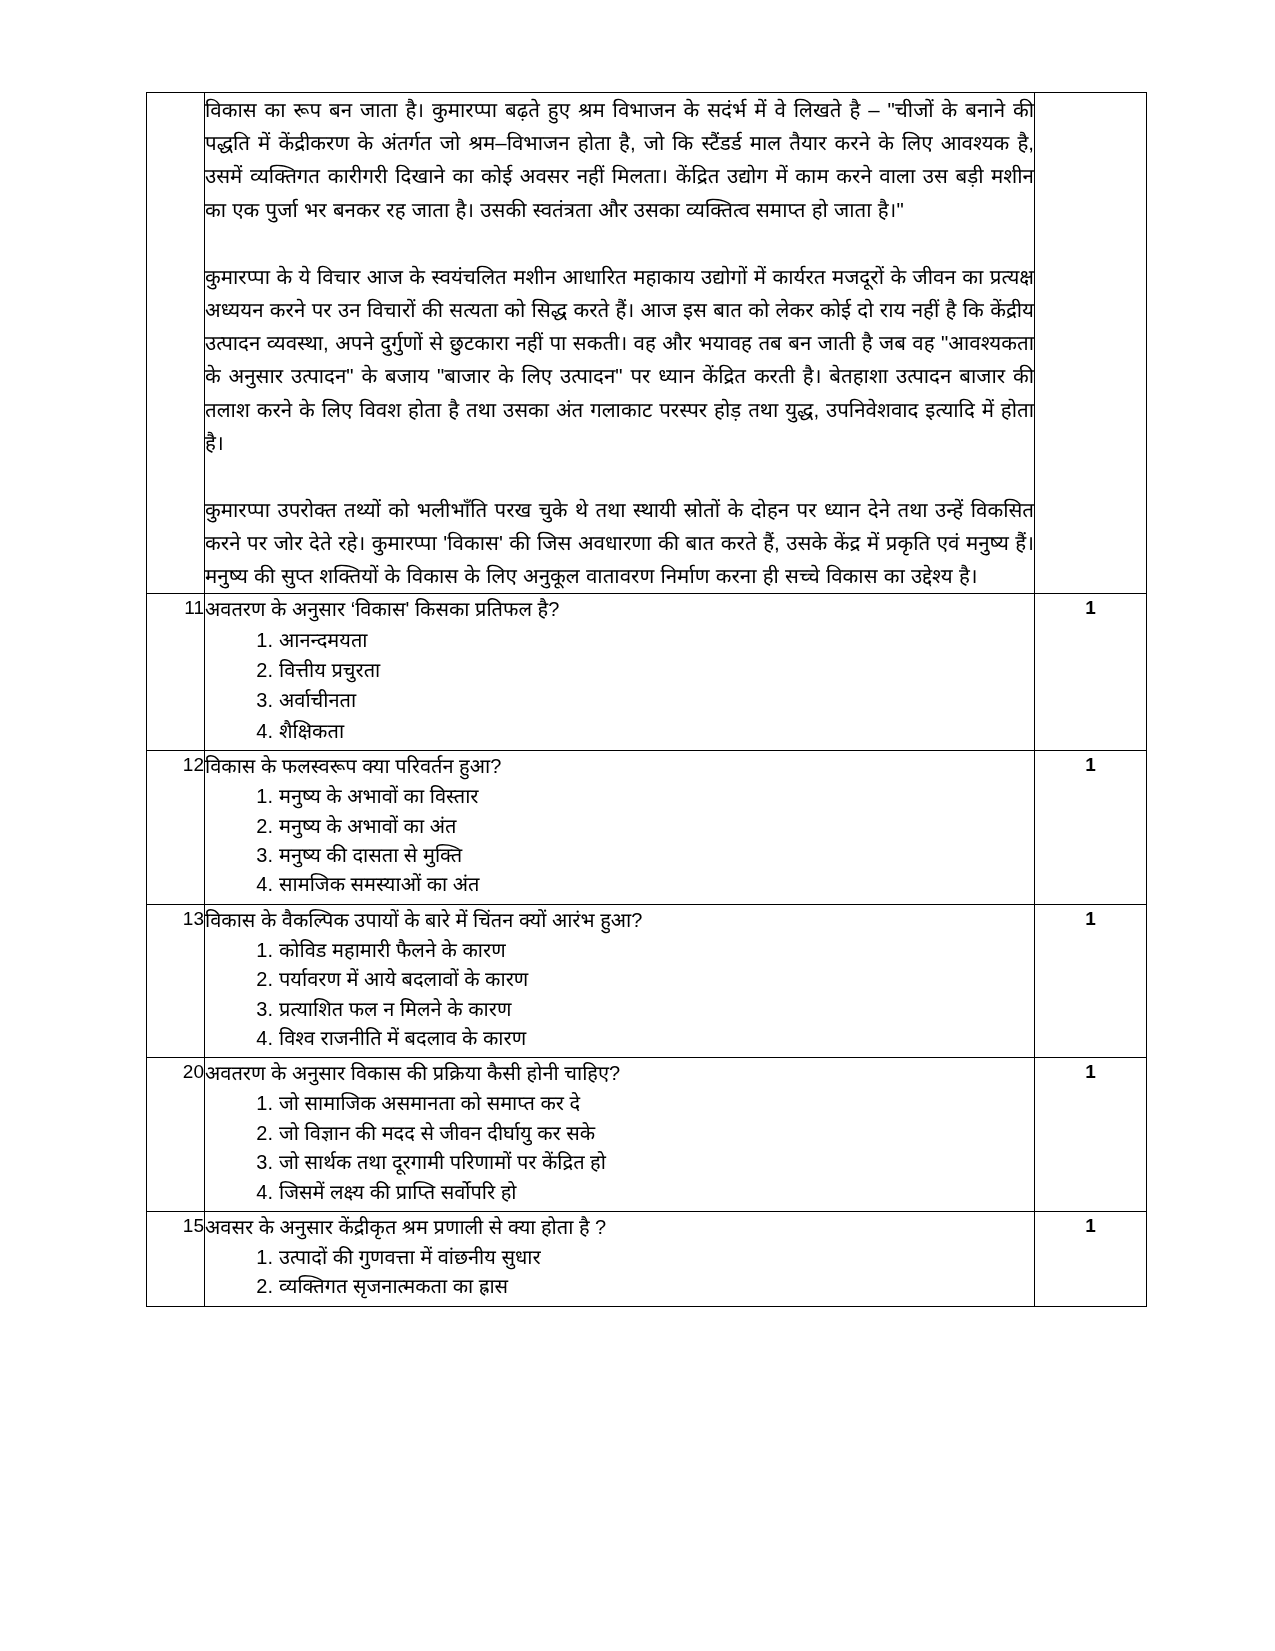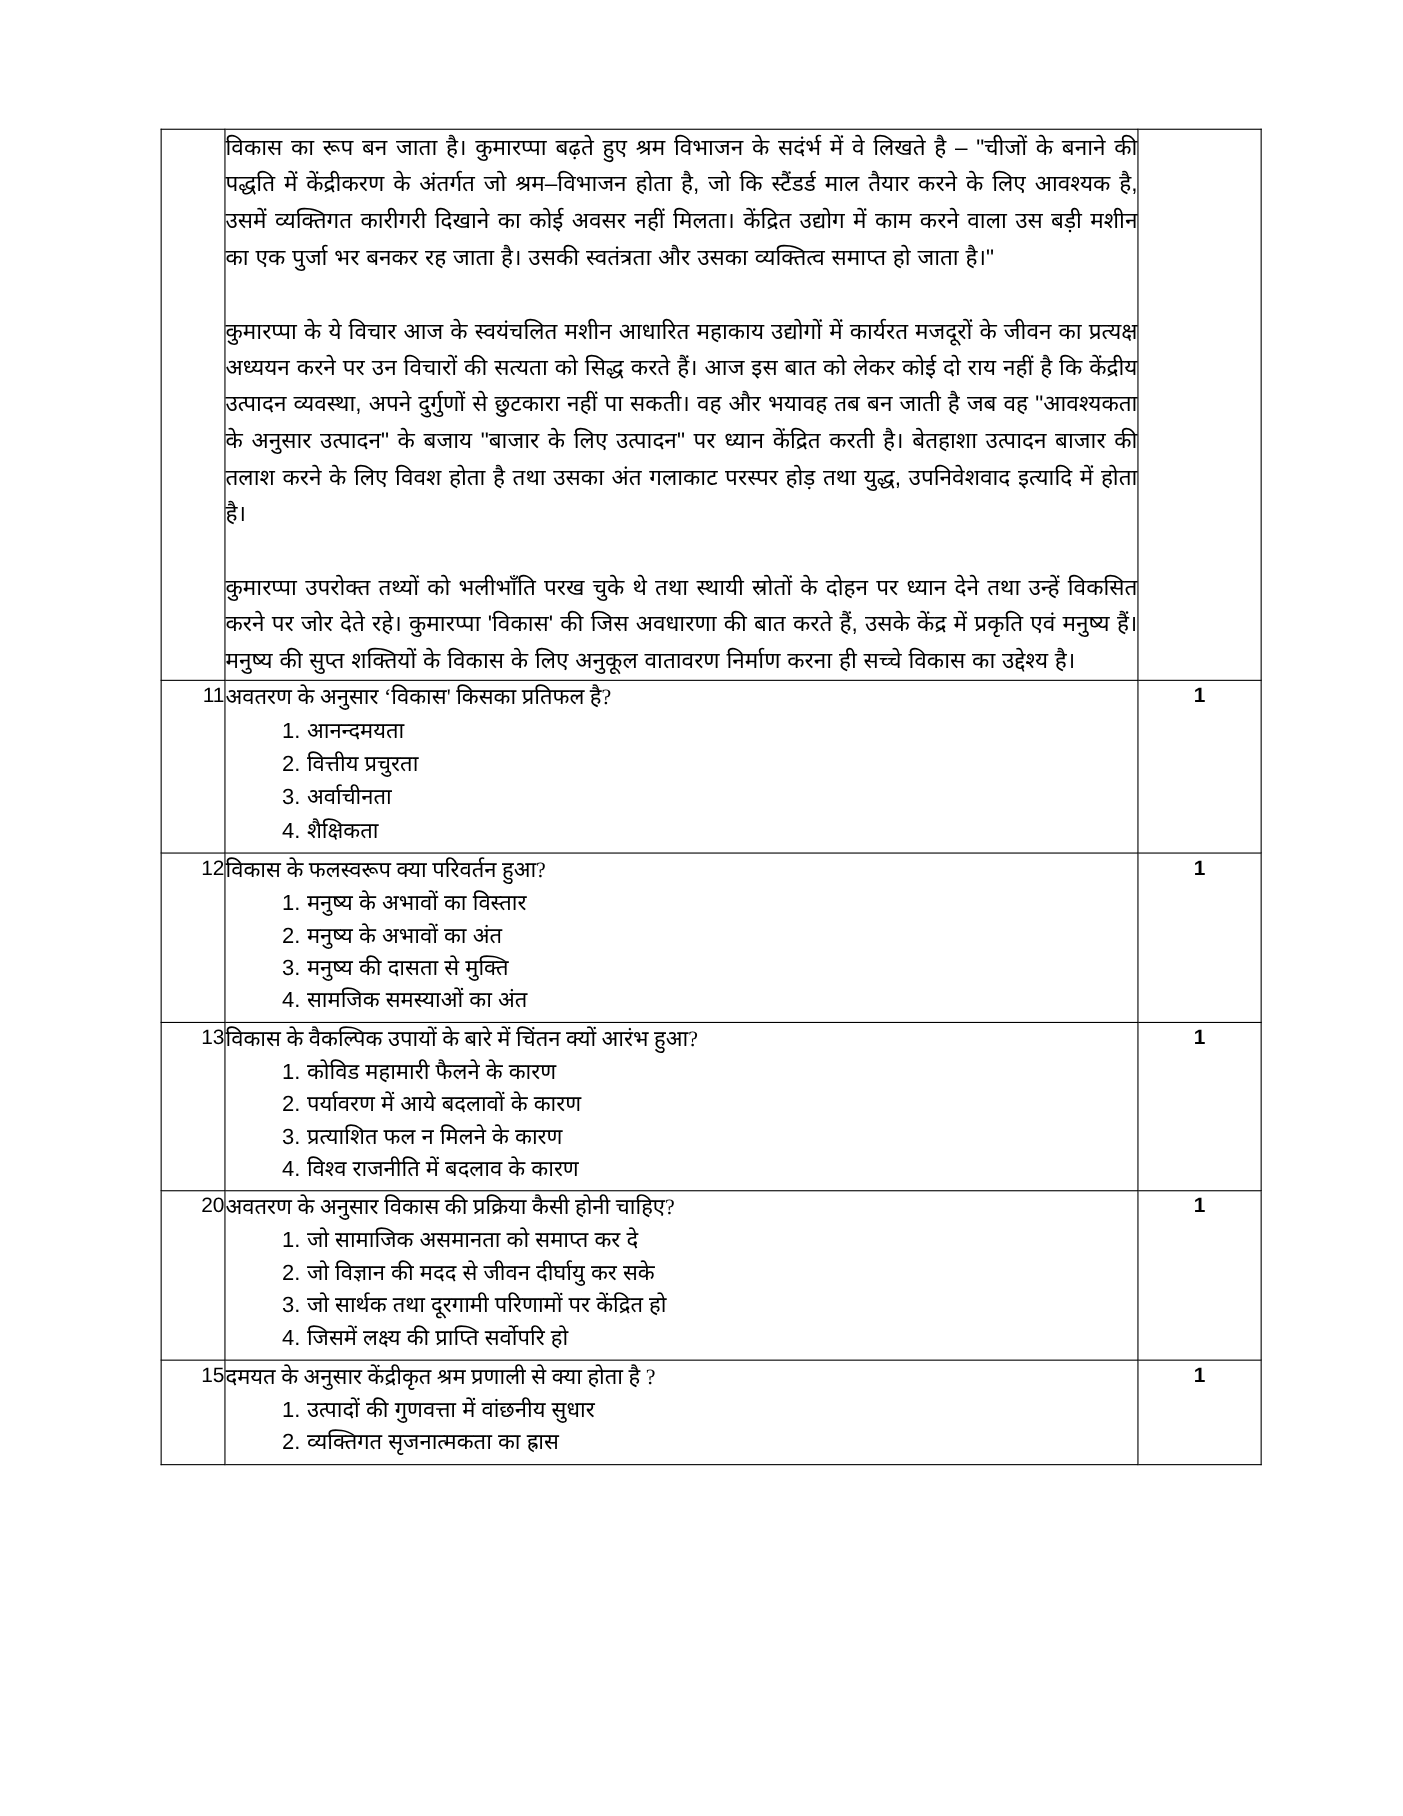--- a/index.html
+++ b/index.html
@@ -13,21 +13,21 @@
     font-family: "Liberation Serif", "DejaVu Serif", serif;
     color: #000000;
     -webkit-font-smoothing: antialiased;
   }
 
   .page {
     position: relative;
     width: 1275px;
     height: 1358px;
     box-sizing: border-box;
-    padding: 117px 130px 0 146px;
+    padding: 92px 130px 0 146px;
   }
 
   table.exam-table {
     width: 1000px;
     border-collapse: collapse;
     table-layout: fixed;
   }
 
   table.exam-table td {
     border: 1px solid #000000;
@@ -92,21 +92,21 @@
     color: #000;
   }
   .instruction em.num {
     font-style: italic;
     font-weight: bold;
   }
 
   .q-text {
     font-size: 20px;
     line-height: 1.4;
-    font-family: Liberation Serif, serif;
+    font-family: Liberation Sans, sans-serif;
     margin: 1px 0 2px 0;
   }
 
   ol.options {
     margin: 0 0 4px 0;
     padding-left: 74px;
     list-style: none;
     counter-reset: optcount;
   }
   ol.options li {
@@ -203,21 +203,21 @@
             <li><span class="opt-num">3.</span><span>जो सार्थक तथा दूरगामी परिणामों पर केंद्रित हो</span></li>
             <li><span class="opt-num">4.</span><span>जिसमें लक्ष्य की प्राप्ति सर्वोपरि हो</span></li>
           </ol>
         </td>
         <td class="marks">1</td>
       </tr>
 
       <tr>
         <td class="qno">15</td>
         <td class="body-cell">
-          <div class="q-text">दमयत के अनुसार केंद्रीकृत श्रम प्रणाली से क्या होता है ?</div>
+          <div class="q-text">अवसर के अनुसार केंद्रीकृत श्रम प्रणाली से क्या होता है ?</div>
           <ol class="options">
             <li><span class="opt-num">1.</span><span>उत्पादों की गुणवत्ता में वांछनीय सुधार</span></li>
             <li><span class="opt-num">2.</span><span>व्यक्तिगत सृजनात्मकता का ह्रास</span></li>
           </ol>
         </td>
         <td class="marks">1</td>
       </tr>
 
     </tbody>
   </table>

